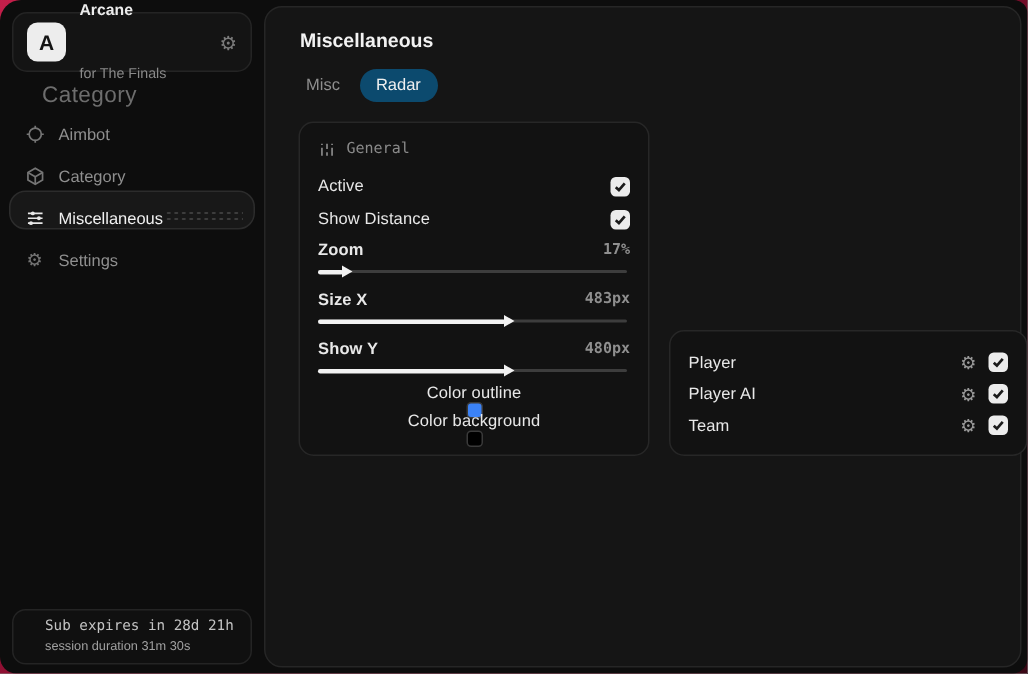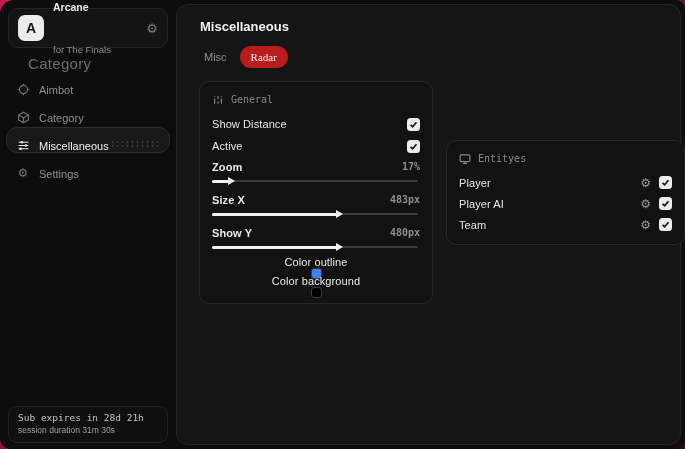--- a/index.html
+++ b/index.html
@@ -45,34 +45,34 @@
   .nav-item.active svg { stroke:#e8e8e8; }
   .nav-item.active .nav-ic { color:#e8e8e8; }
   .nav-item.active::after {
     content:""; position:absolute; right:7px; bottom:4px; width:52px; height:8px;
     background-image:radial-gradient(#3d3d3d 1px, transparent 1.2px);
     background-size:5px 4px;
   }
   .status-card {
     position:absolute; left:8px; bottom:6px; width:160px; height:37px;
     border:1px solid #242424; border-radius:9px; background:#101010;
-    padding:5px 9px 4px;
+    padding:5px 21px 4px;
   }
   .status-line1 { font-family:"DejaVu Sans Mono", monospace; font-size:9.5px; color:#c3c3c3; white-space:nowrap; }
   .status-line2 { font-size:8.5px; font-weight:400; color:#a0a0a0; margin-top:2px; }
   
   .main {
     position:absolute; left:176px; top:4px; right:4px; bottom:4px;
     background:#151515; border:1px solid #262626; border-radius:12px;
   }
   .main-title { position:absolute; left:23px; top:14px; font-size:13px; font-weight:700; color:#f2f2f2; }
   .tabs { position:absolute; left:16px; top:41px; display:flex; align-items:center; gap:2px; }
   .tab { font-size:11px; color:#8f8f8f; padding:5px 11px; border-radius:13px; cursor:default; }
-  .tab.active { background:#b91c1c; color:#f0f0f0;font-family:Liberation Serif, serif; }
-  .cards { position:absolute; left:10px; top:76px; display:flex; gap:13px; align-items:center;padding-left:12px; }
+  .tab.active { background:#0c4a6e; color:#f0f0f0; }
+  .cards { position:absolute; left:10px; top:76px; display:flex; gap:13px; align-items:flex-end;padding-left:12px; }
   .card {
     background:#121212; border:1px solid #272727; border-radius:10px;
     padding:10px 12px 9px;
   }
   .card.general { width:234px; }
   .card.entities { width:239px; }
   .card-head { display:flex; align-items:center; gap:7px; height:15px; margin-bottom:6px;
     color:#8a8a8a; font-family:"DejaVu Sans Mono", monospace; font-size:10px; }
   .card-head svg { stroke:#8a8a8a; flex:none; }
   .row { display:flex; justify-content:space-between; align-items:center; }
@@ -185,41 +185,41 @@
               <line x1="8" y1="2.5" x2="8" y2="7"></line>
                 <line x1="8" y1="10" x2="8" y2="13"></line>
               <line x1="12.5" y1="6" x2="12.5" y2="13"></line>
                 <line x1="12.5" y1="2.5" x2="12.5" y2="3.5"></line>
             </svg>
           </span>
           <span>General</span>
         </div>
 
         <div class="row row-toggle">
+          <span class="row-label">Active</span>
+          <span class="checkbox">
+            <span style="display:flex;">
+                <svg width="9" height="9" viewBox="0 0 12 12" fill="none" stroke-width="2.4">
+                  <path d="M2 6.5 4.8 9 10 3"></path>
+                </svg>
+              </span>
+          </span>
+        </div>
+
+        <div class="row row-toggle">
           <span class="row-label">Show Distance</span>
           <span class="checkbox">
             <span style="display:flex;">
                 <svg width="9" height="9" viewBox="0 0 12 12" fill="none" stroke-width="2.4">
                   <path d="M2 6.5 4.8 9 10 3"></path>
                 </svg>
               </span>
           </span>
         </div>
 
-        <div class="row row-toggle">
-          <span class="row-label">Active</span>
-          <span class="checkbox">
-            <span style="display:flex;">
-                <svg width="9" height="9" viewBox="0 0 12 12" fill="none" stroke-width="2.4">
-                  <path d="M2 6.5 4.8 9 10 3"></path>
-                </svg>
-              </span>
-          </span>
-        </div>
-
         <div class="slider-block">
           <div class="row slider-labels">
             <span class="row-label">Zoom</span>
             <span class="row-value">17%</span>
           </div>
           <div class="slider">
             <div class="slider-track"></div>
             <div class="slider-fill" style="width: 8%;"></div>
           </div>
         </div>
@@ -250,30 +250,20 @@
           <span class="row-label">Color outline</span>
           <span class="swatch" style="background: rgb(59, 130, 246);"></span>
         </div>
         <div class="row row-color">
           <span class="row-label">Color background</span>
           <span class="swatch" style="background: rgb(0, 0, 0);"></span>
         </div>
       </div>
 
       <div class="card entities">
-        <div class="card-head">
-          <span style="display:flex;">
-            <svg width="12" height="12" viewBox="0 0 16 16" fill="none" stroke-width="1.5">
-              <rect x="1.5" y="2.5" width="13" height="9" rx="1.5"></rect>
-                <line x1="5.5" y1="14" x2="10.5" y2="14"></line>
-                <line x1="8" y1="11.5" x2="8" y2="14"></line>
-            </svg>
-          </span>
-          <span>Entityes</span>
-        </div>
 
         <div class="row row-entity">
           <span class="row-label">Player</span>
           <span class="entity-right">
             <span class="entity-gear">⚙</span>
             <span class="checkbox">
               <span style="display:flex;">
                   <svg width="9" height="9" viewBox="0 0 12 12" fill="none" stroke-width="2.4">
                     <path d="M2 6.5 4.8 9 10 3"></path>
                   </svg>

